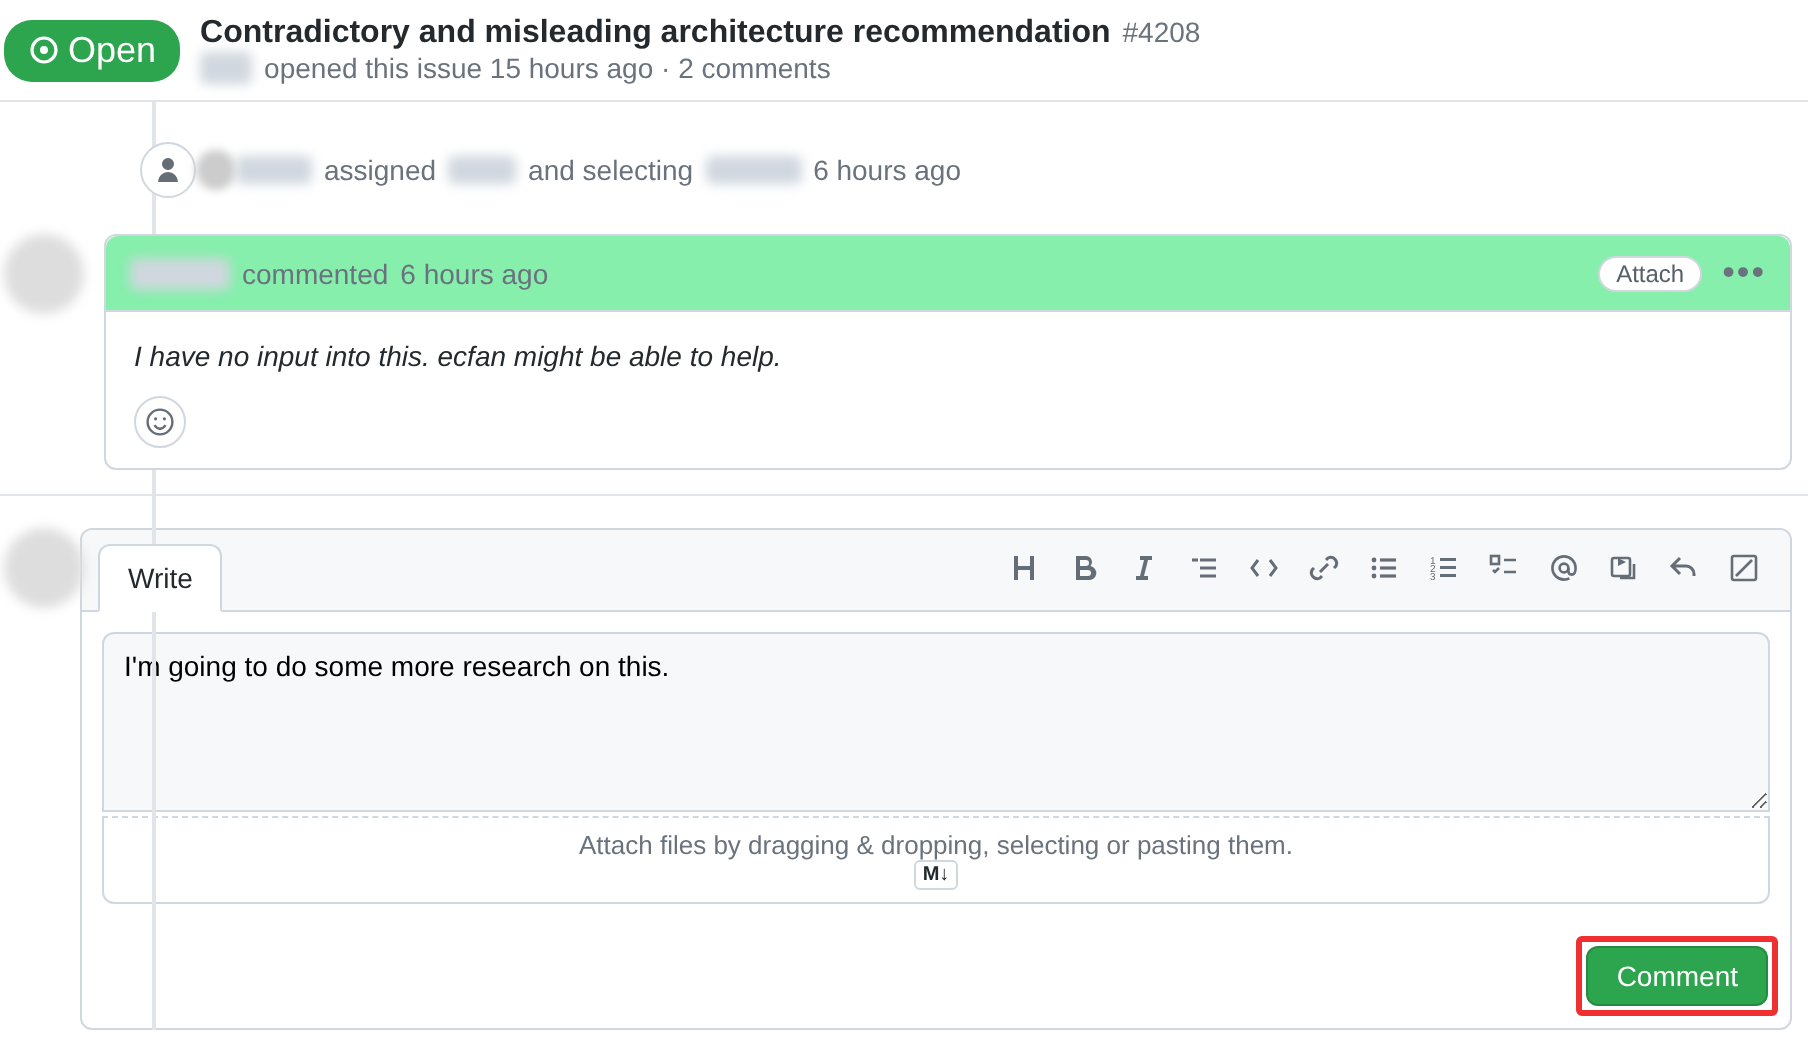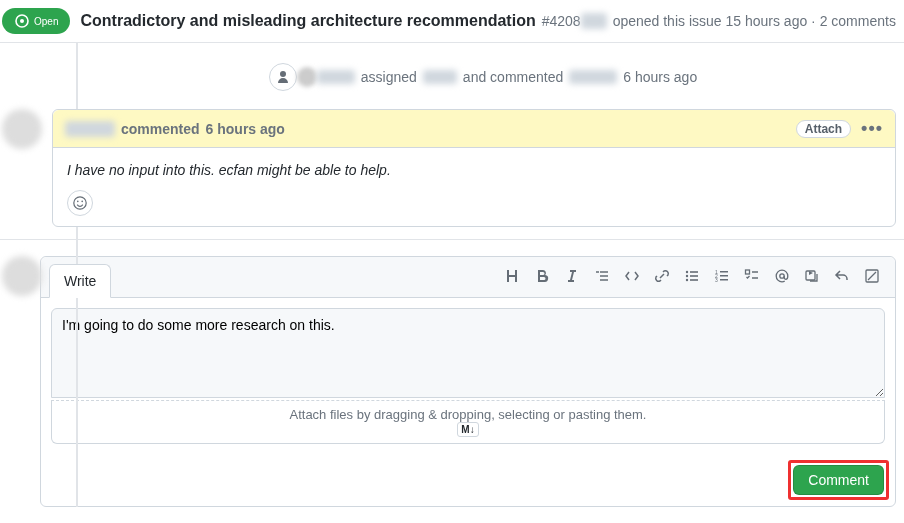--- a/index.html
+++ b/index.html
@@ -1,40 +1,40 @@
 <!DOCTYPE html>
 <html><head>
   <meta charset="utf-8">
   <style>
     * { box-sizing: border-box; margin: 0; padding: 0; }
     body { font-family: -apple-system, BlinkMacSystemFont, "Segoe UI", Helvetica, Arial, sans-serif; font-size: 14px; color: #24292e; background: #fff; }
 
     .header { display: flex; align-items: center; padding: 8px 0 8px 0; border-bottom: 1px solid #e1e4e8; }
-    .status-badge { display: inline-flex; align-items: center; background: #2da44e; color: #fff; padding: 5px 12px; border-radius: 14px; font-weight: 500; font-size: 10px; margin-right: 10px; margin-left: 2px; }
+    .status-badge { display: inline-flex; align-items: center; background: #2da44e; color: #fff; padding: 5px 12px; border-radius: 14px; font-weight: 500; font-size: 18px; margin-right: 10px; margin-left: 2px; }
     .status-badge svg { margin-right: 4px; }
-    .header-content { display: flex; }
+    .header-content { display: flex; flex-direction: column; }
     .title-row { display: flex; align-items: baseline; gap: 6px; }
     .title { font-weight: 600; font-size: 16px; color: #24292e; }
     .issue-number { color: #6a737d; font-size: 14px; }
     .subtitle { color: #6a737d; font-size: 14px; display: flex; align-items: center; gap: 6px; text-align: center; }
 
     .timeline { padding-left: 60px; padding-right: 8px; padding-top: 12px; position: relative; }
     .timeline-line { position: absolute; left: 76px; top: 0; bottom: 0; width: 2px; background: #e1e4e8; }
 
-    .event-row { display: flex; align-items: center; gap: 0; padding: 8px 0 18px 10px; position: relative; z-index: 1; justify-content: center; }
+    .event-row { display: flex; align-items: center; gap: 0; padding: 8px 0 18px 10px; position: relative; z-index: 1; }
     .event-icon-wrap { width: 28px; height: 28px; border-radius: 50%; background: #fff; border: 1px solid #d0d7de; display: flex; align-items: center; justify-content: center; flex-shrink: 0; }
     .event-text { color: #6a737d; display: flex; align-items: center; gap: 6px; flex-wrap: wrap; }
 
     .comment-container { display: flex; align-items: flex-start; gap: 16px; margin-bottom: 12px; position: relative; z-index: 2; }
     .avatar-col { width: 40px; flex-shrink: 0; position: relative; left: -58px; margin-right: -58px; }
     .avatar-left { width: 40px; height: 40px; border-radius: 50%; background: #ddd; filter: blur(3px); }
     .avatar-sm { width: 20px; height: 20px; border-radius: 50%; background: #ccc; filter: blur(2px); }
 
     .comment-box { flex: 1; border: 1px solid #d0d7de; border-radius: 6px; background: #fff; margin-left: -6px; }
-    .comment-header { background: #fef9c3; border-bottom: 1px solid #d0d7de; border-radius: 6px 6px 0 0; padding: 8px 12px; display: flex; align-items: center; justify-content: space-between; font-weight: bold; }
+    .comment-header { background: #86efac; border-bottom: 1px solid #d0d7de; border-radius: 6px 6px 0 0; padding: 8px 12px; display: flex; align-items: center; justify-content: space-between; }
     .comment-header-left { display: flex; align-items: center; gap: 6px; color: #6a737d; }
     .comment-header-right { display: flex; align-items: center; gap: 10px; }
     .role-badge { border: 1px solid #d0d7de; border-radius: 12px; padding: 1px 8px; font-size: 12px; color: #57606a; background: #fff; }
     .kebab { color: #6a737d; font-size: 18px; letter-spacing: 1px; }
     .comment-body { padding: 14px 14px 10px 14px; font-style: italic; }
     .reaction-btn { width: 26px; height: 26px; border: 1px solid #d0d7de; border-radius: 50%; display: inline-flex; align-items: center; justify-content: center; margin-top: 12px; color: #656d76; }
 
     .divider { border: 0; border-top: 1px solid #e1e4e8; margin: 12px -8px 16px -60px; }
 
     .compose-container { display: flex; align-items: flex-start; gap: 4px; }
@@ -85,21 +85,21 @@
     <span class="event-icon-wrap">
       <svg width="16" height="16" viewBox="0 0 16 16" fill="#656d76">
           <path d="M8 8a3 3 0 100-6 3 3 0 000 6zm-5 6a5 5 0 0110 0H3z"></path>
         </svg>
     </span>
     <span class="avatar-sm"></span>
     <span class="event-text">
       <span class="blur-name" style="width:38px;"></span>
       <span>assigned</span>
       <span class="blur-name" style="width:34px;"></span>
-      <span>and commented</span>
+      <span>and selecting</span>
       <span class="blur-name" style="width:48px;"></span>
       <span>6 hours ago</span>
     </span>
   </div>
 
   <div class="comment-container">
     <div class="avatar-col">
         <div class="avatar-left"></div>
       </div>
     <div class="comment-box">

